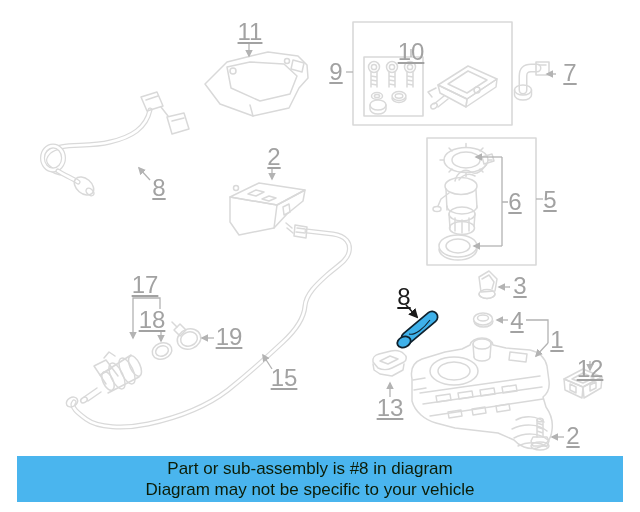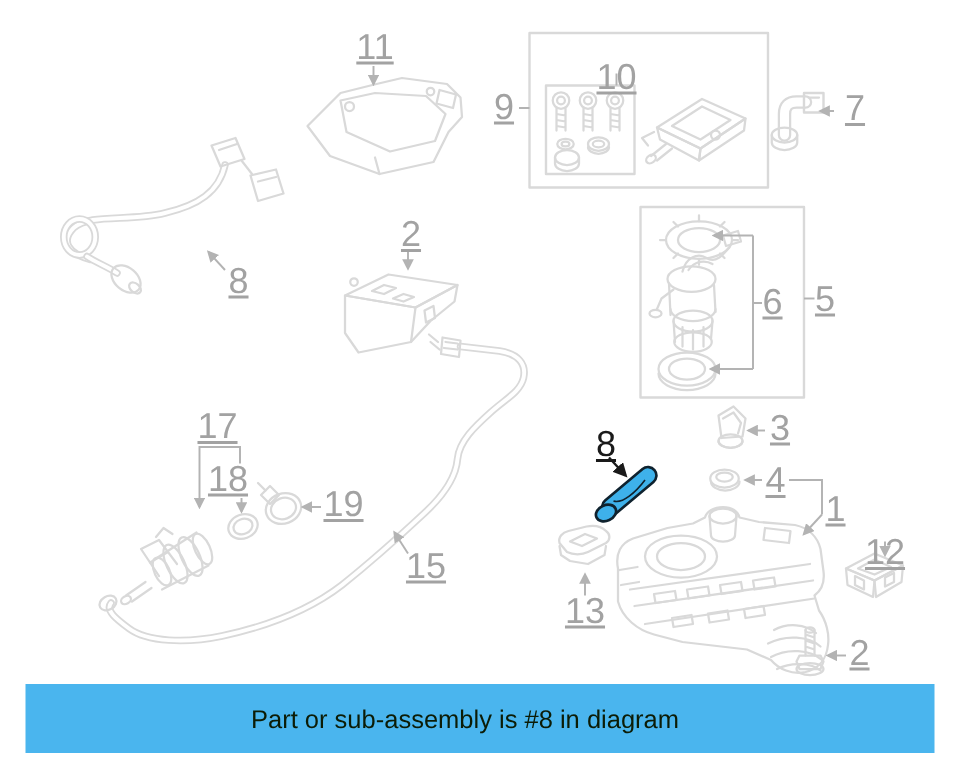--- a/index.html
+++ b/index.html
@@ -291,15 +291,16 @@
   <div class="num" style="left:390px;top:408px">13</div>
   <div class="num" style="left:274px;top:157px">2</div>
   <div class="num" style="left:159px;top:188px">8</div>
   <div class="num" style="left:284px;top:378px">15</div>
   <div class="num" style="left:145px;top:285px">17</div>
   <div class="num" style="left:152px;top:320px">18</div>
   <div class="num" style="left:229px;top:337px">19</div>
 
   <div id="banner">
     <div class="bline">Part or sub-assembly is #8 in diagram</div>
+    <div class="bline">Diagram may not be specific to your vehicle</div>
   </div>
 
 </div>
 
 </body></html>

